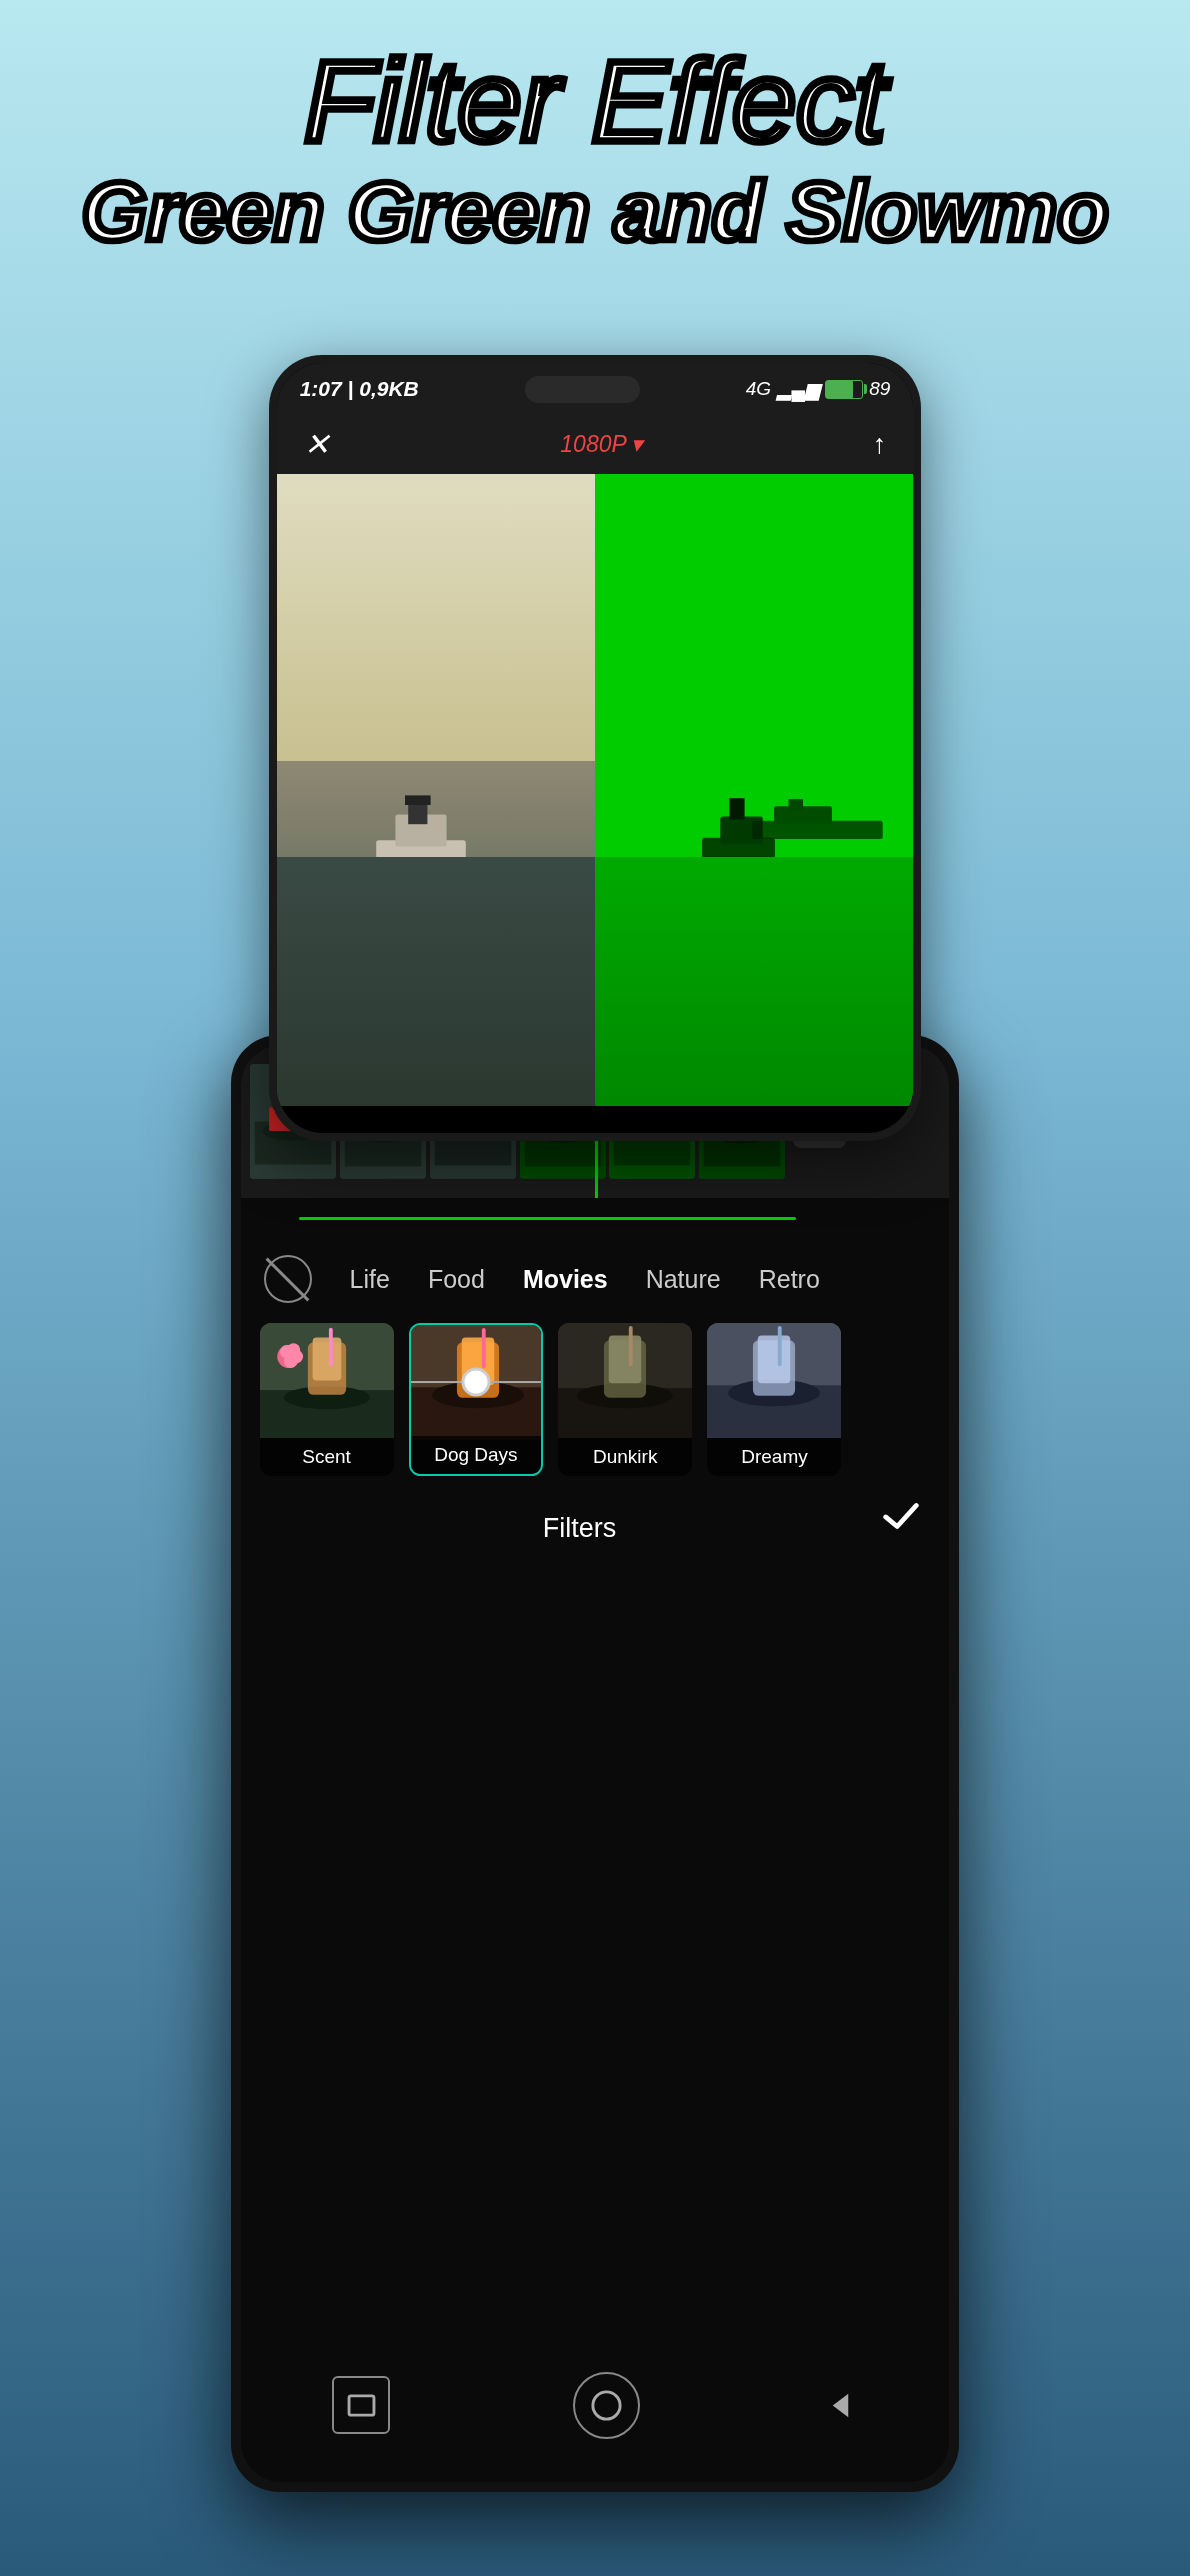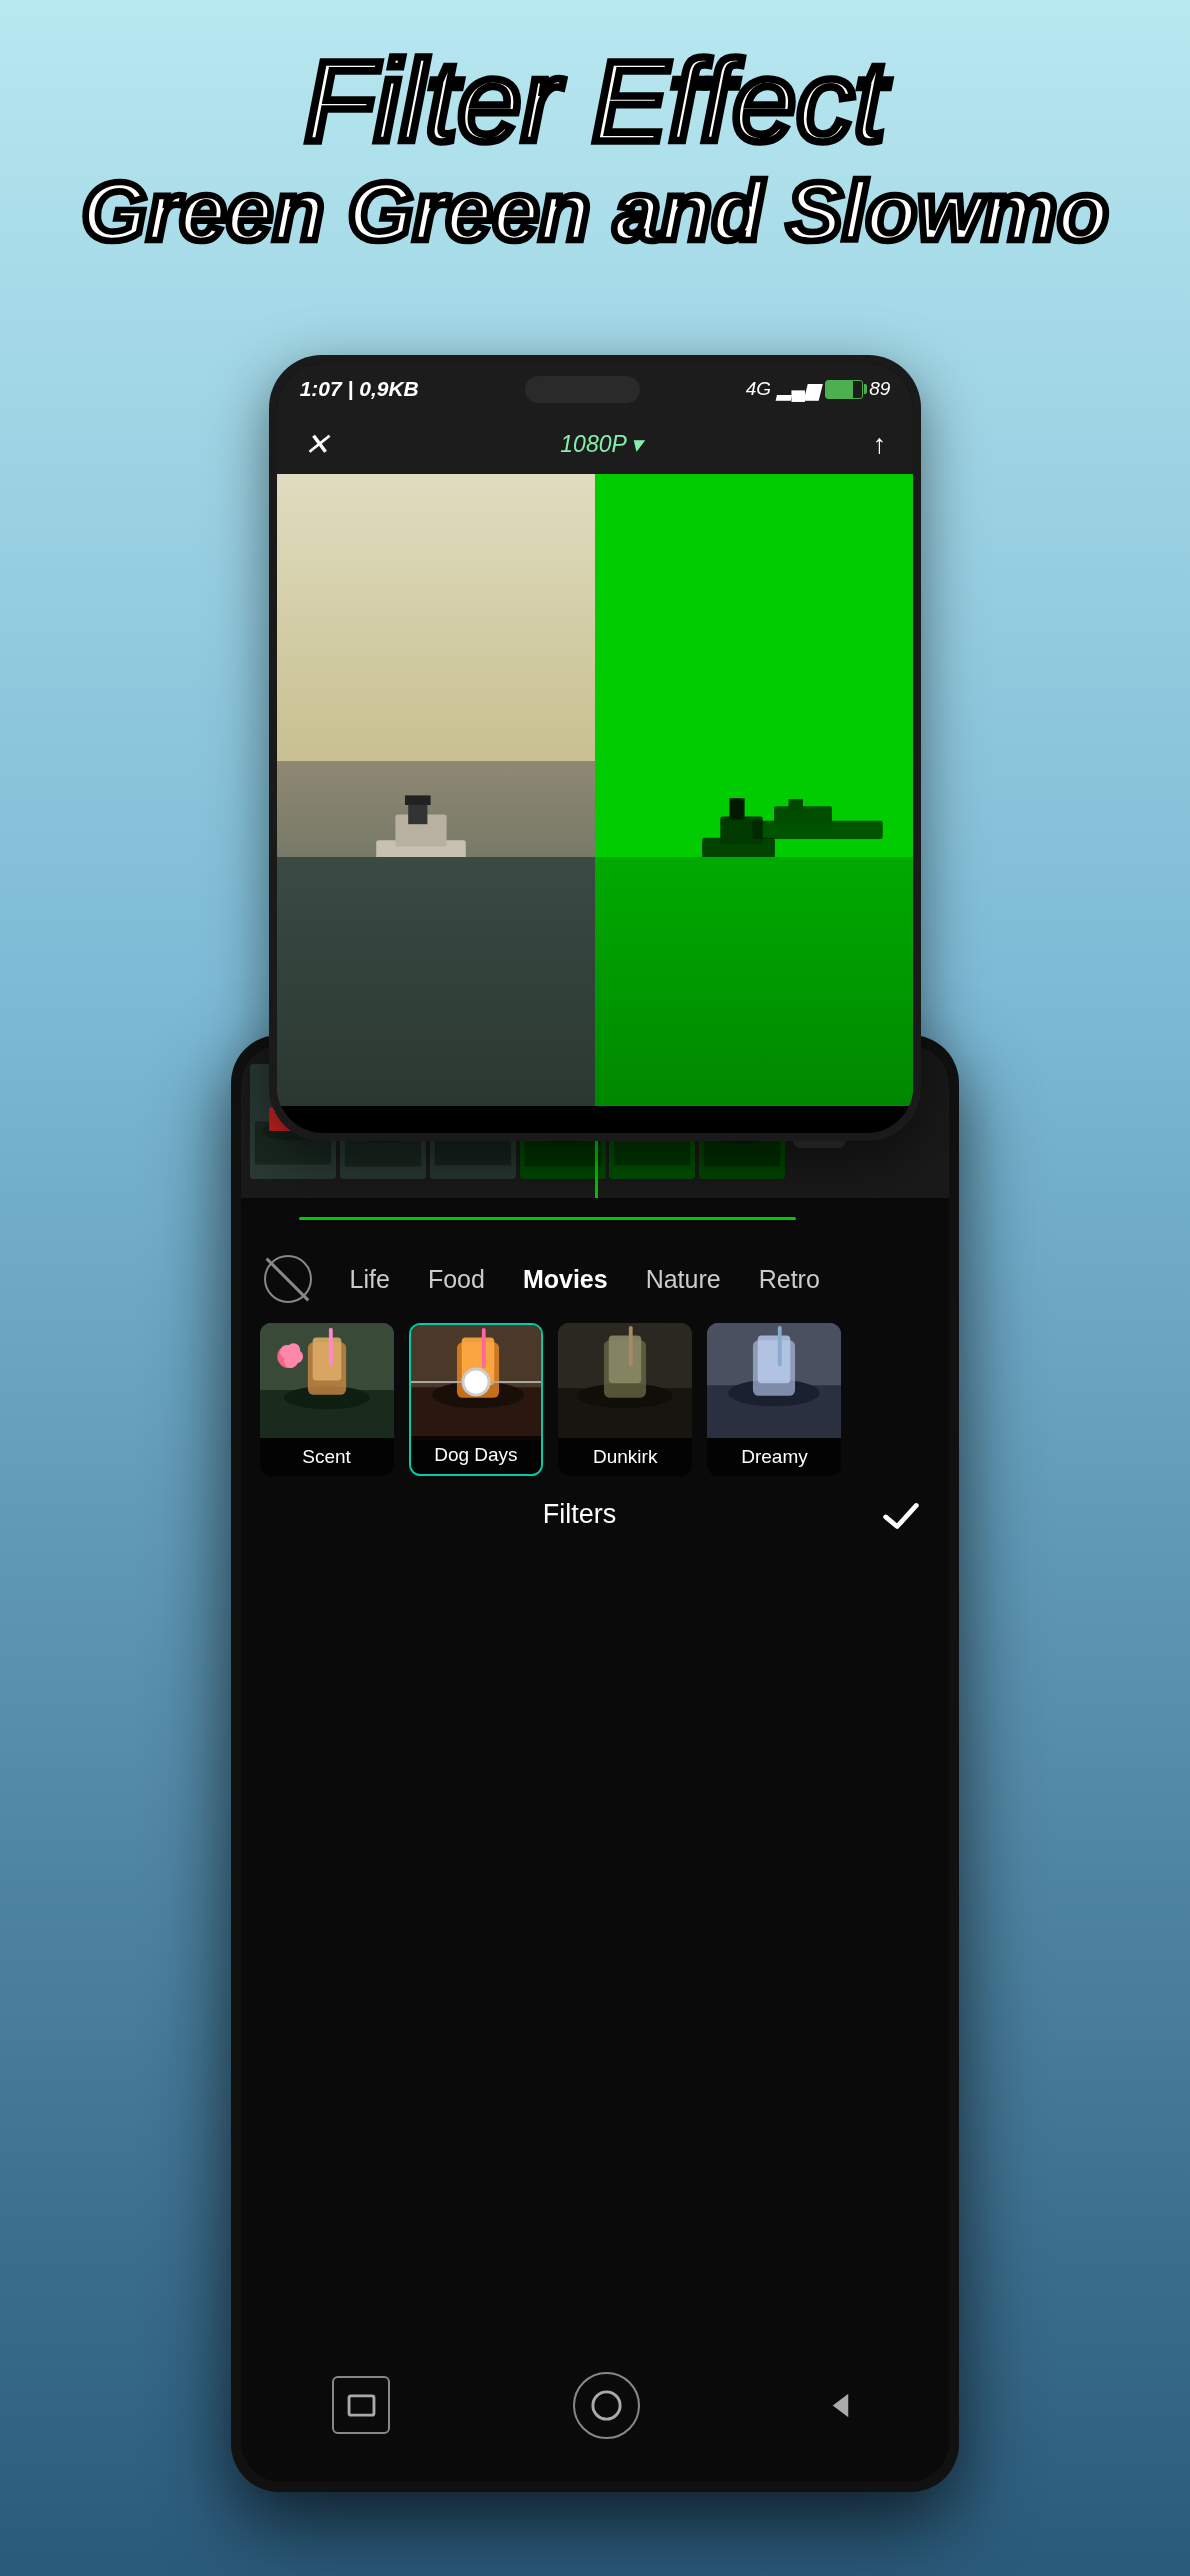--- a/index.html
+++ b/index.html
@@ -128,21 +128,21 @@
       justify-content: space-between;
       padding: 0 27px;
       z-index: 20;
     }
     .toolbar-close {
       color: white;
       font-size: 31px;
       font-weight: 300;
     }
     .toolbar-resolution {
-      color: #86efac;
+      color: #ef4444;
       font-size: 23px;
       display: flex;
       align-items: center;
       gap: 3.8px;
     }
     .toolbar-export {
       color: white;
       font-size: 27px;
     }
 
@@ -370,21 +370,21 @@
       background: #aaa;
       transform: translateY(-50%);
     }
 
     
     .filters-footer {
       position: absolute;
       top: 288px; left: 0; right: 0;
       height: 58px;
       display: flex;
-      align-items: center;
+      align-items: flex-end;
       justify-content: center;
       gap: 12px;
     }
     .filters-label {
       color: white;
       font-size: 27px;
       font-weight: 500;
       flex: 1;
       text-align: center;
       padding-left: 58px;

